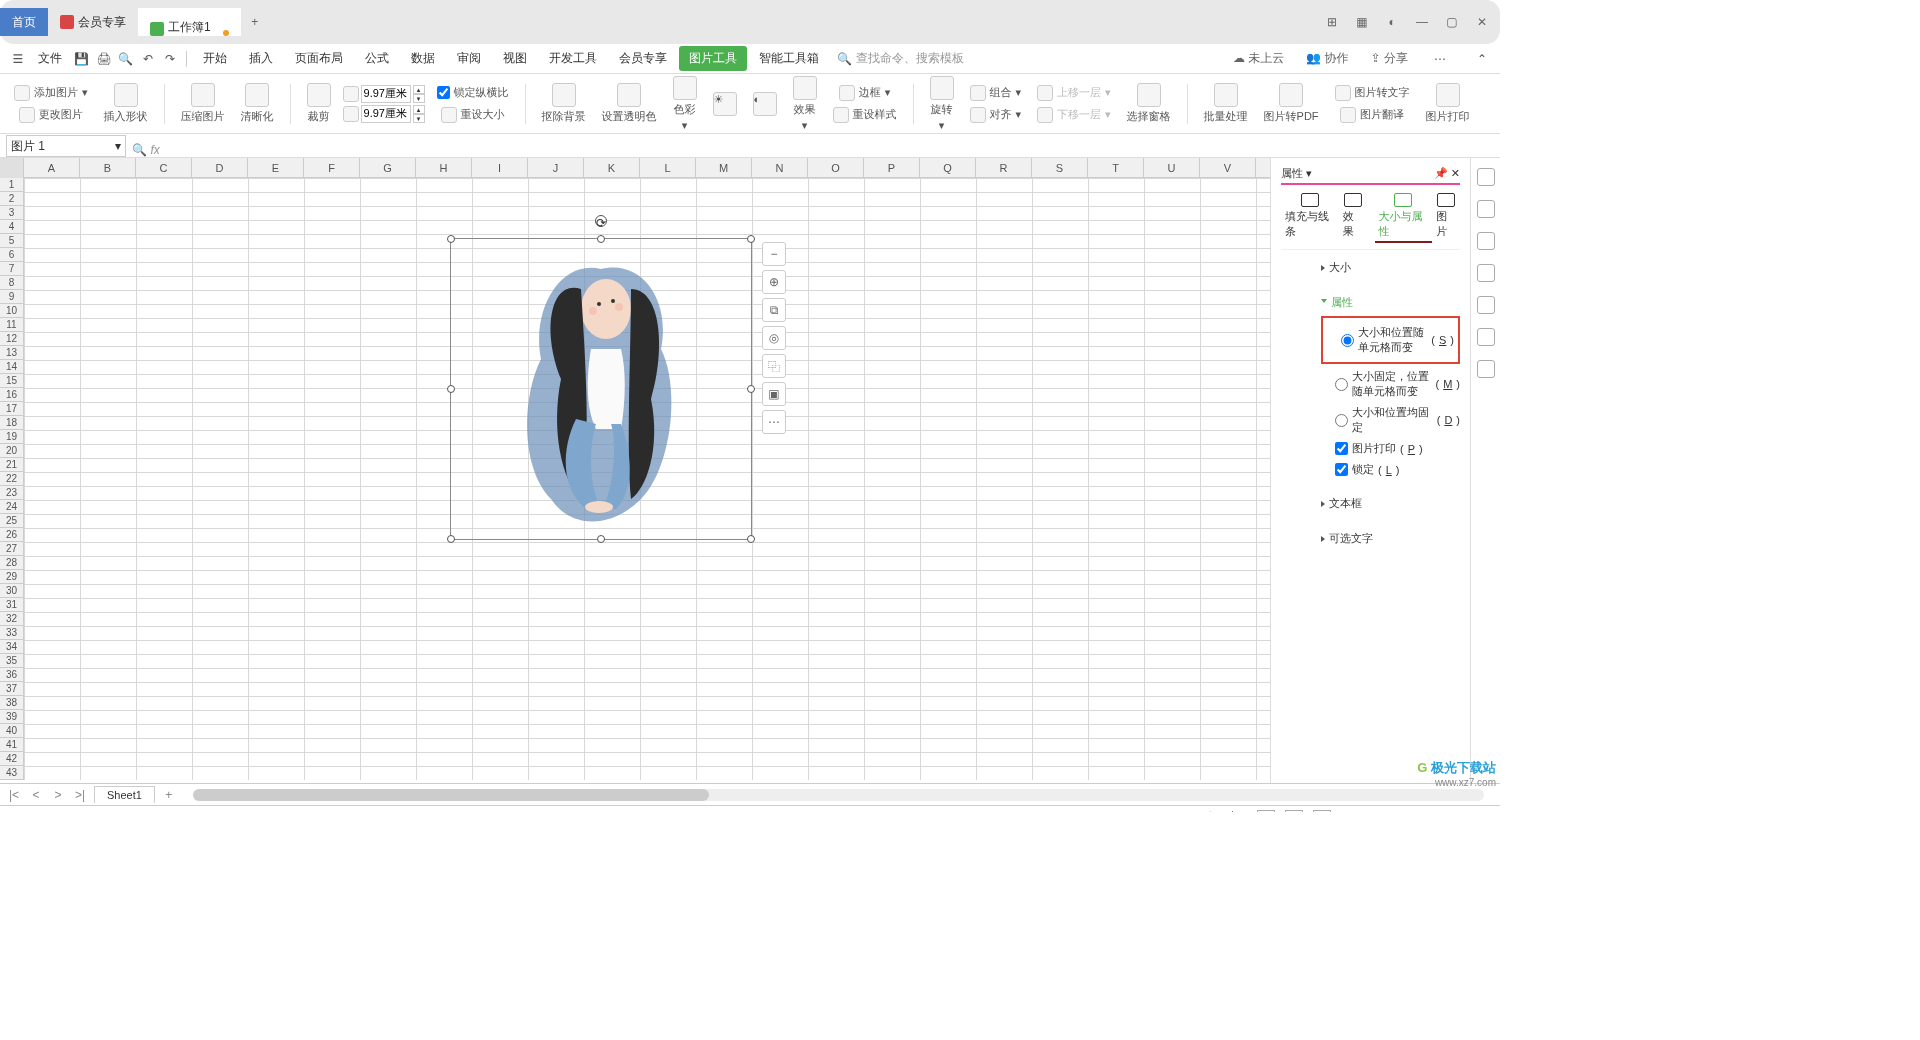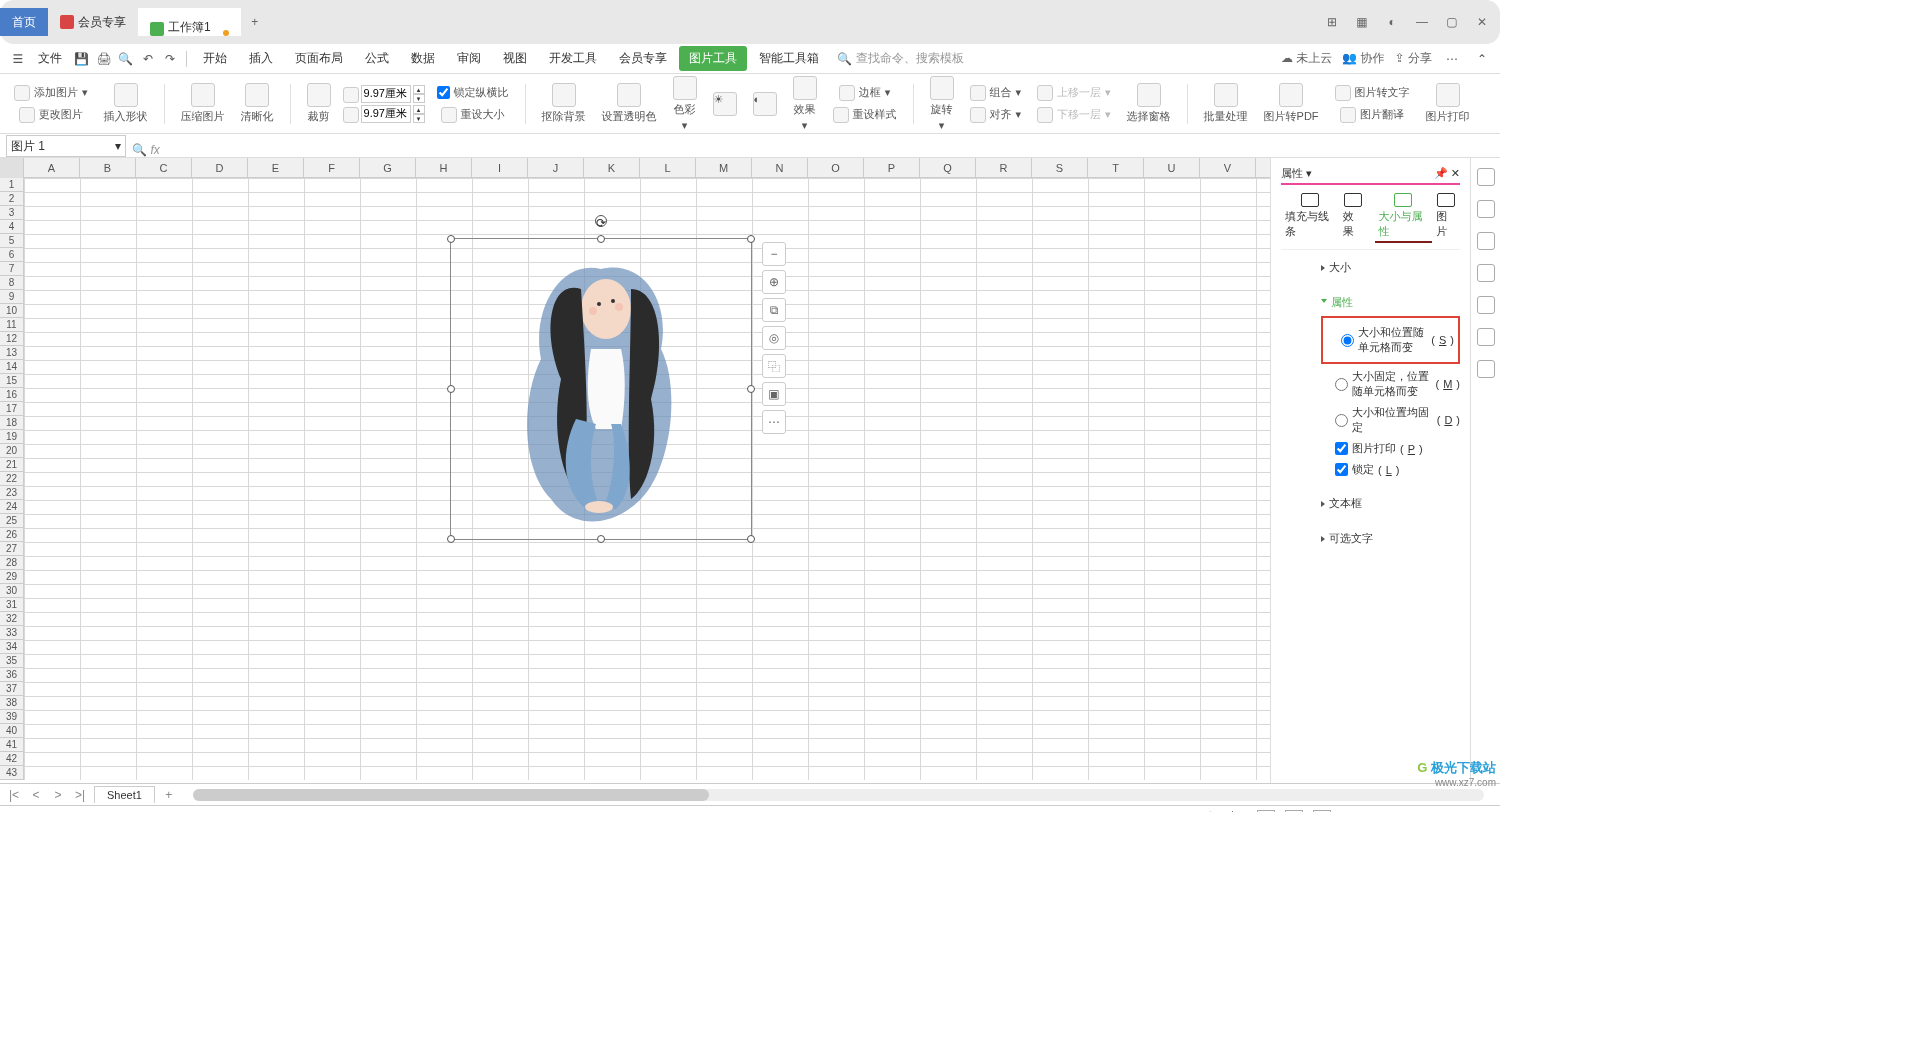--- a/index.html
+++ b/index.html
@@ -15,31 +15,31 @@
 .tab-add { width: 28px; text-align: center; cursor: pointer; color: #666; }
 .titlebar-right { margin-left: auto; display: flex; gap: 10px; padding-right: 8px; }
 .winbtn { width: 20px; height: 20px; display: flex; align-items: center; justify-content: center; cursor: pointer; color: #666; }
 
 .menubar { height: 30px; display: flex; align-items: center; padding: 0 8px; border-bottom: 1px solid #ddd; gap: 2px; }
 .menu-icon { width: 20px; height: 20px; display: flex; align-items: center; justify-content: center; cursor: pointer; color: #555; }
 .menu-sep { width: 1px; height: 16px; background: #ccc; margin: 0 4px; }
 .menu-text { padding: 0 8px; cursor: pointer; }
 .menu-tab { padding: 4px 10px; cursor: pointer; }
 .menu-tab.active { background: #4caf50; color: #fff; border-radius: 3px; }
-.menubar-right { margin-left: auto; display: flex; gap: 10px; align-items: center; color: #666; }
+.menubar-right { margin-left: auto; display: flex; gap: 22px; align-items: center; color: #666; }
 .search-box { display: flex; align-items: center; gap: 4px; color: #999; padding: 0 6px; }
 
 .ribbon { height: 60px; display: flex; align-items: center; padding: 0 10px; border-bottom: 1px solid #ddd; gap: 8px; }
 .ribbon-btn { display: flex; flex-direction: column; align-items: center; justify-content: center; gap: 2px; padding: 0 4px; cursor: pointer; font-size: 11px; color: #555; }
 .ribbon-btn.small { flex-direction: row; gap: 4px; height: 20px; }
 .ribbon-col { display: flex; flex-direction: column; gap: 2px; }
 .ribbon-icon { width: 24px; height: 24px; border: 1px solid #ccc; border-radius: 3px; background: #f5f5f5; }
 .ribbon-icon.small { width: 16px; height: 16px; }
 .ribbon-sep { width: 1px; height: 40px; background: #e0e0e0; margin: 0 4px; }
-.spin-input { display: flex; align-items: flex-end; gap: 2px; }
+.spin-input { display: flex; align-items: center; gap: 2px; }
 .spin-input input { width: 50px; height: 18px; border: 1px solid #ccc; font-size: 11px; padding: 0 2px; }
 .spin-btns { display: flex; flex-direction: column; }
 .spin-btns span { width: 12px; height: 9px; border: 1px solid #ccc; font-size: 7px; text-align: center; cursor: pointer; line-height: 7px; }
 
 .namebox-row { height: 24px; display: flex; align-items: flex-end; border-bottom: 1px solid #ddd; }
 .namebox { width: 120px; height: 22px; border: 1px solid #ccc; margin-left: 6px; padding: 0 4px; display: flex; align-items: center; justify-content: space-between; }
 .fx-icon { width: 40px; text-align: center; color: #999; }
 
 .main { display: flex; height: 625px; }
 .sheet-area { flex: 1; position: relative; overflow: hidden; }

